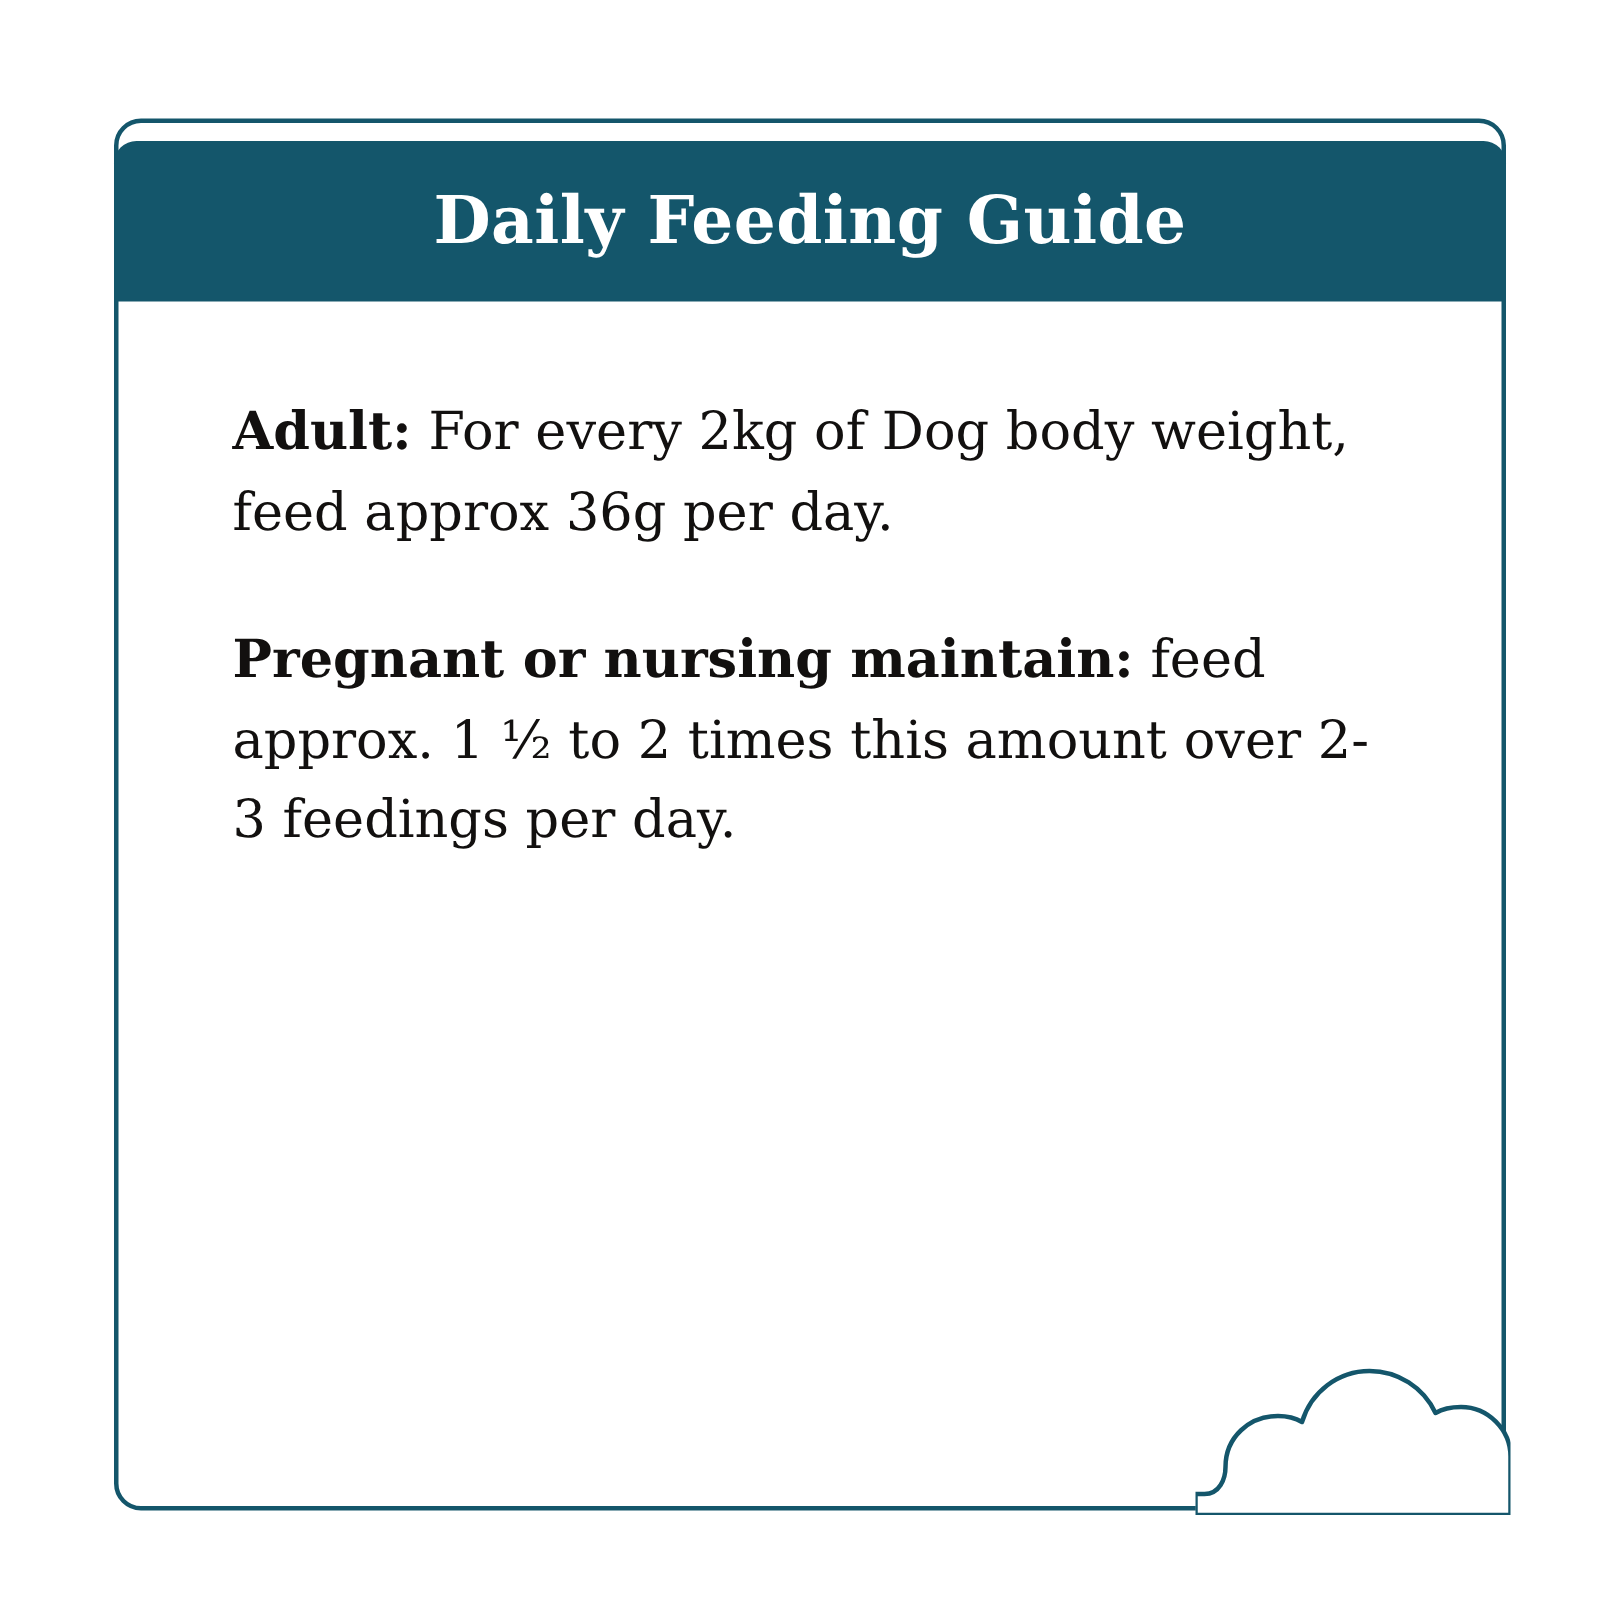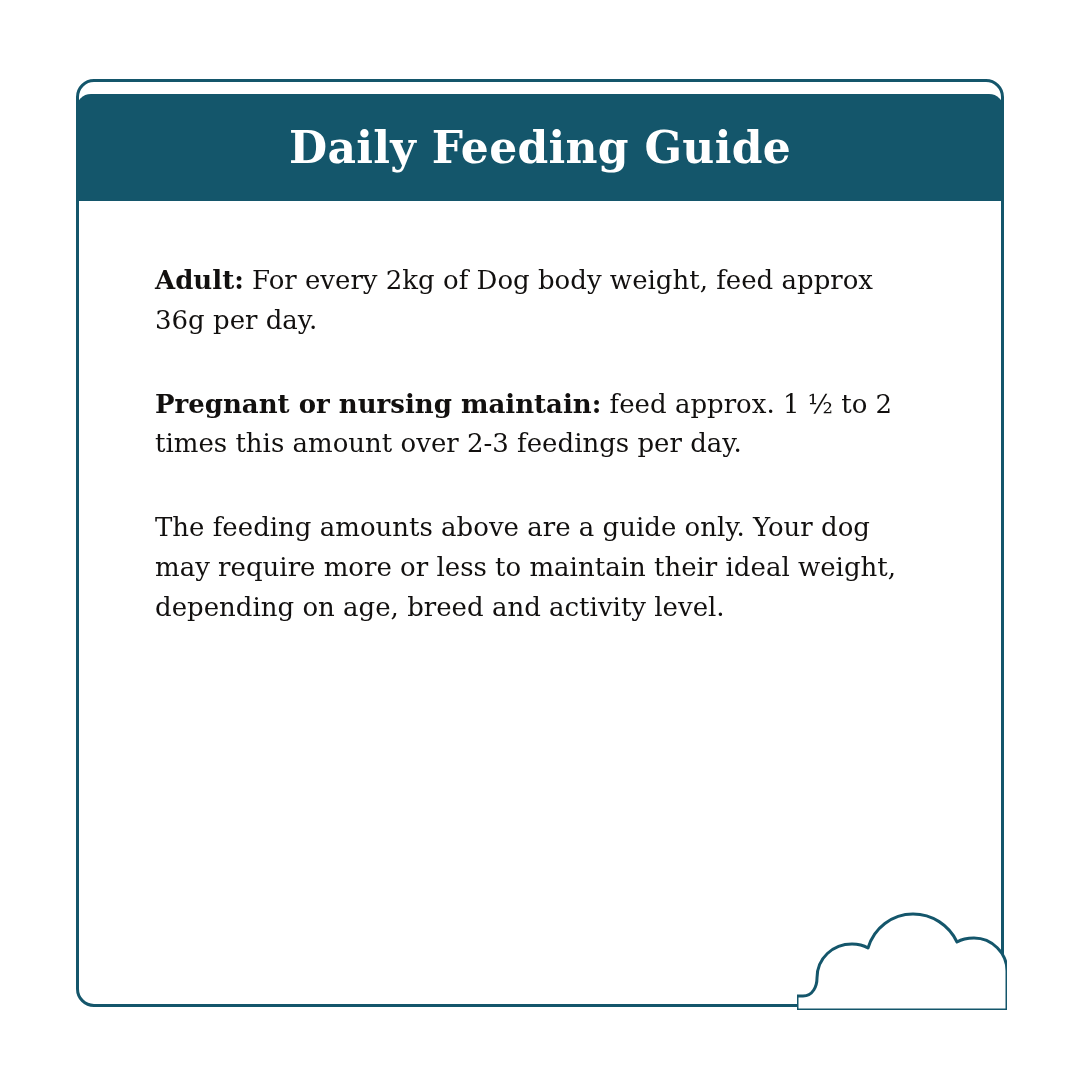--- a/index.html
+++ b/index.html
@@ -66,21 +66,21 @@
     position: absolute;
     left: 0;
     top: 107px;
     right: 0;
     bottom: 0;
     padding: 75px 56px 0 79px;
     box-sizing: border-box;
   }
 
   .para {
-    font-size: 26px;
+    font-size: 35px;
     line-height: 1.53;
     color: #12100f;
     margin: 0 0 44px 0;
     max-width: 760px;
   }
   .para:last-child {
     margin-bottom: 0;
   }
   .para b {
     font-weight: bold;
@@ -110,21 +110,20 @@
     <div class="card-header">
       <div class="card-title">Daily Feeding Guide</div>
     </div>
 
     <div class="card-body">
 
       <p class="para"><b>Adult:</b><span> For every 2kg of Dog body weight, feed approx 36g per day.</span></p>
 
       <p class="para"><b>Pregnant or nursing maintain:</b><span> feed approx. 1 ½ to 2 times this amount over 2-3 feedings per day.</span></p>
 
-      <p class="para"><span>The feeding amounts above are a guide only. Your dog may require more or less to maintain their ideal weight, depending on age, breed and activity level.</span></p>
 
     </div>
 
     <div class="corner-deco">
       <svg width="210" height="130" viewBox="0 0 210 130" fill="none" xmlns="http://www.w3.org/2000/svg">
         <path d="M210 130 H0 V116 H6 c10 0 14 -10 14 -18 0 -20 16 -34 35 -34 6 0 11 1 16 4 6 -20 24 -34 45 -34 19 0 36 11 44 28 5 -3 11 -4 17 -4 18 0 33 15 33 33 v39z" fill="#ffffff" stroke="#14566b" stroke-width="3" stroke-linejoin="round"></path>
       </svg>
     </div>
   </div>
 

